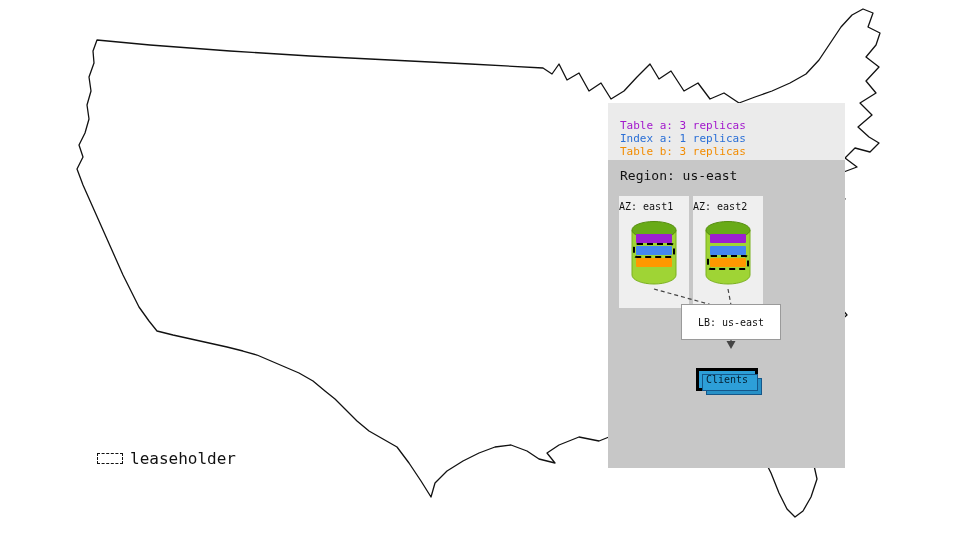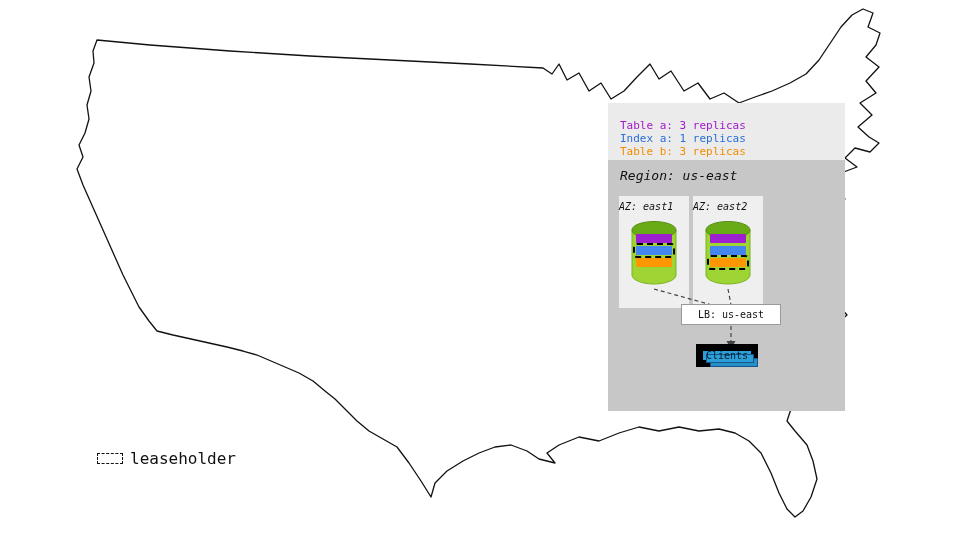--- a/index.html
+++ b/index.html
@@ -13,22 +13,22 @@
   
   #legendPanel{
     position:absolute;left:608px;top:103px;width:237px;height:57px;
     background:#ebebeb;box-sizing:border-box;padding:16px 12px;z-index:2;
   }
   .legend-line{font-size:11px;line-height:13px;white-space:pre;}
   .c-purple{color:#a218cc}.c-blue{color:#2a6fd6}.c-orange{color:#f28c00}
 
   
   #regionPanel{
-    position:absolute;left:608px;top:160px;width:237px;height:251px;
-    background:#c7c7c7;z-index:2;font-style:italic;
+    position:absolute;left:608px;top:160px;width:237px;height:308px;
+    background:#c7c7c7;z-index:2;
   }
   .region-title{position:absolute;left:12px;top:8px;font-size:13px;color:#111;}
 
   .az{position:absolute;top:36px;height:112px;background:#efefef;}
   .az1{left:11px;width:70px}
   .az2{left:85px;width:70px}
   .az3{left:157px;width:72px;background:#e4726c}
   .az-label{text-align:left;font-size:10px;margin-top:5px;color:#111;}
 
   .cyl{position:absolute;left:12px;top:24px;width:46px;height:66px;}
@@ -36,28 +36,28 @@
   .bar{position:absolute;left:5px;width:36px;height:9px;border-radius:1px;}
   .bar.purple{background:#9c1fd0;top:14px}
   .bar.blue{background:#4486f0;top:26px}
   .bar.orange{background:#ff9800;top:38px}
   .bar.lh{outline:2px dashed #000;outline-offset:1px;}
 
   
   #connectors{position:absolute;left:0;top:0;z-index:3;pointer-events:none;}
 
   .lb-box{
-    position:absolute;left:681px;top:304px;width:100px;height:21px;
+    position:absolute;left:681px;top:304px;width:100px;height:36px;
     background:#ffffff;border:1px solid #9a9a9a;box-sizing:border-box;
     font-size:10px;color:#111;display:flex;align-items:center;justify-content:center;
     z-index:4;
   }
   .clients{
-    position:absolute;left:696px;top:344px;width:62px;height:23px;
-    background:#2d9fd8;border:7px solid #000000;box-sizing:border-box;
+    position:absolute;left:696px;top:368px;width:62px;height:23px;
+    background:#2d9fd8;border:3px solid #000000;box-sizing:border-box;
     display:flex;align-items:center;justify-content:center;
     font-size:10px;color:#041f30;z-index:4;
   }
   .clients::before{
     content:"";position:absolute;left:3px;top:3px;width:100%;height:100%;
     background:#2d9fd8;border:1px solid #15578a;z-index:-1;box-sizing:border-box;
   }
   .clients::after{
     content:"";position:absolute;left:7px;top:7px;width:100%;height:100%;
     background:#2790c6;border:1px solid #15578a;z-index:-2;box-sizing:border-box;

